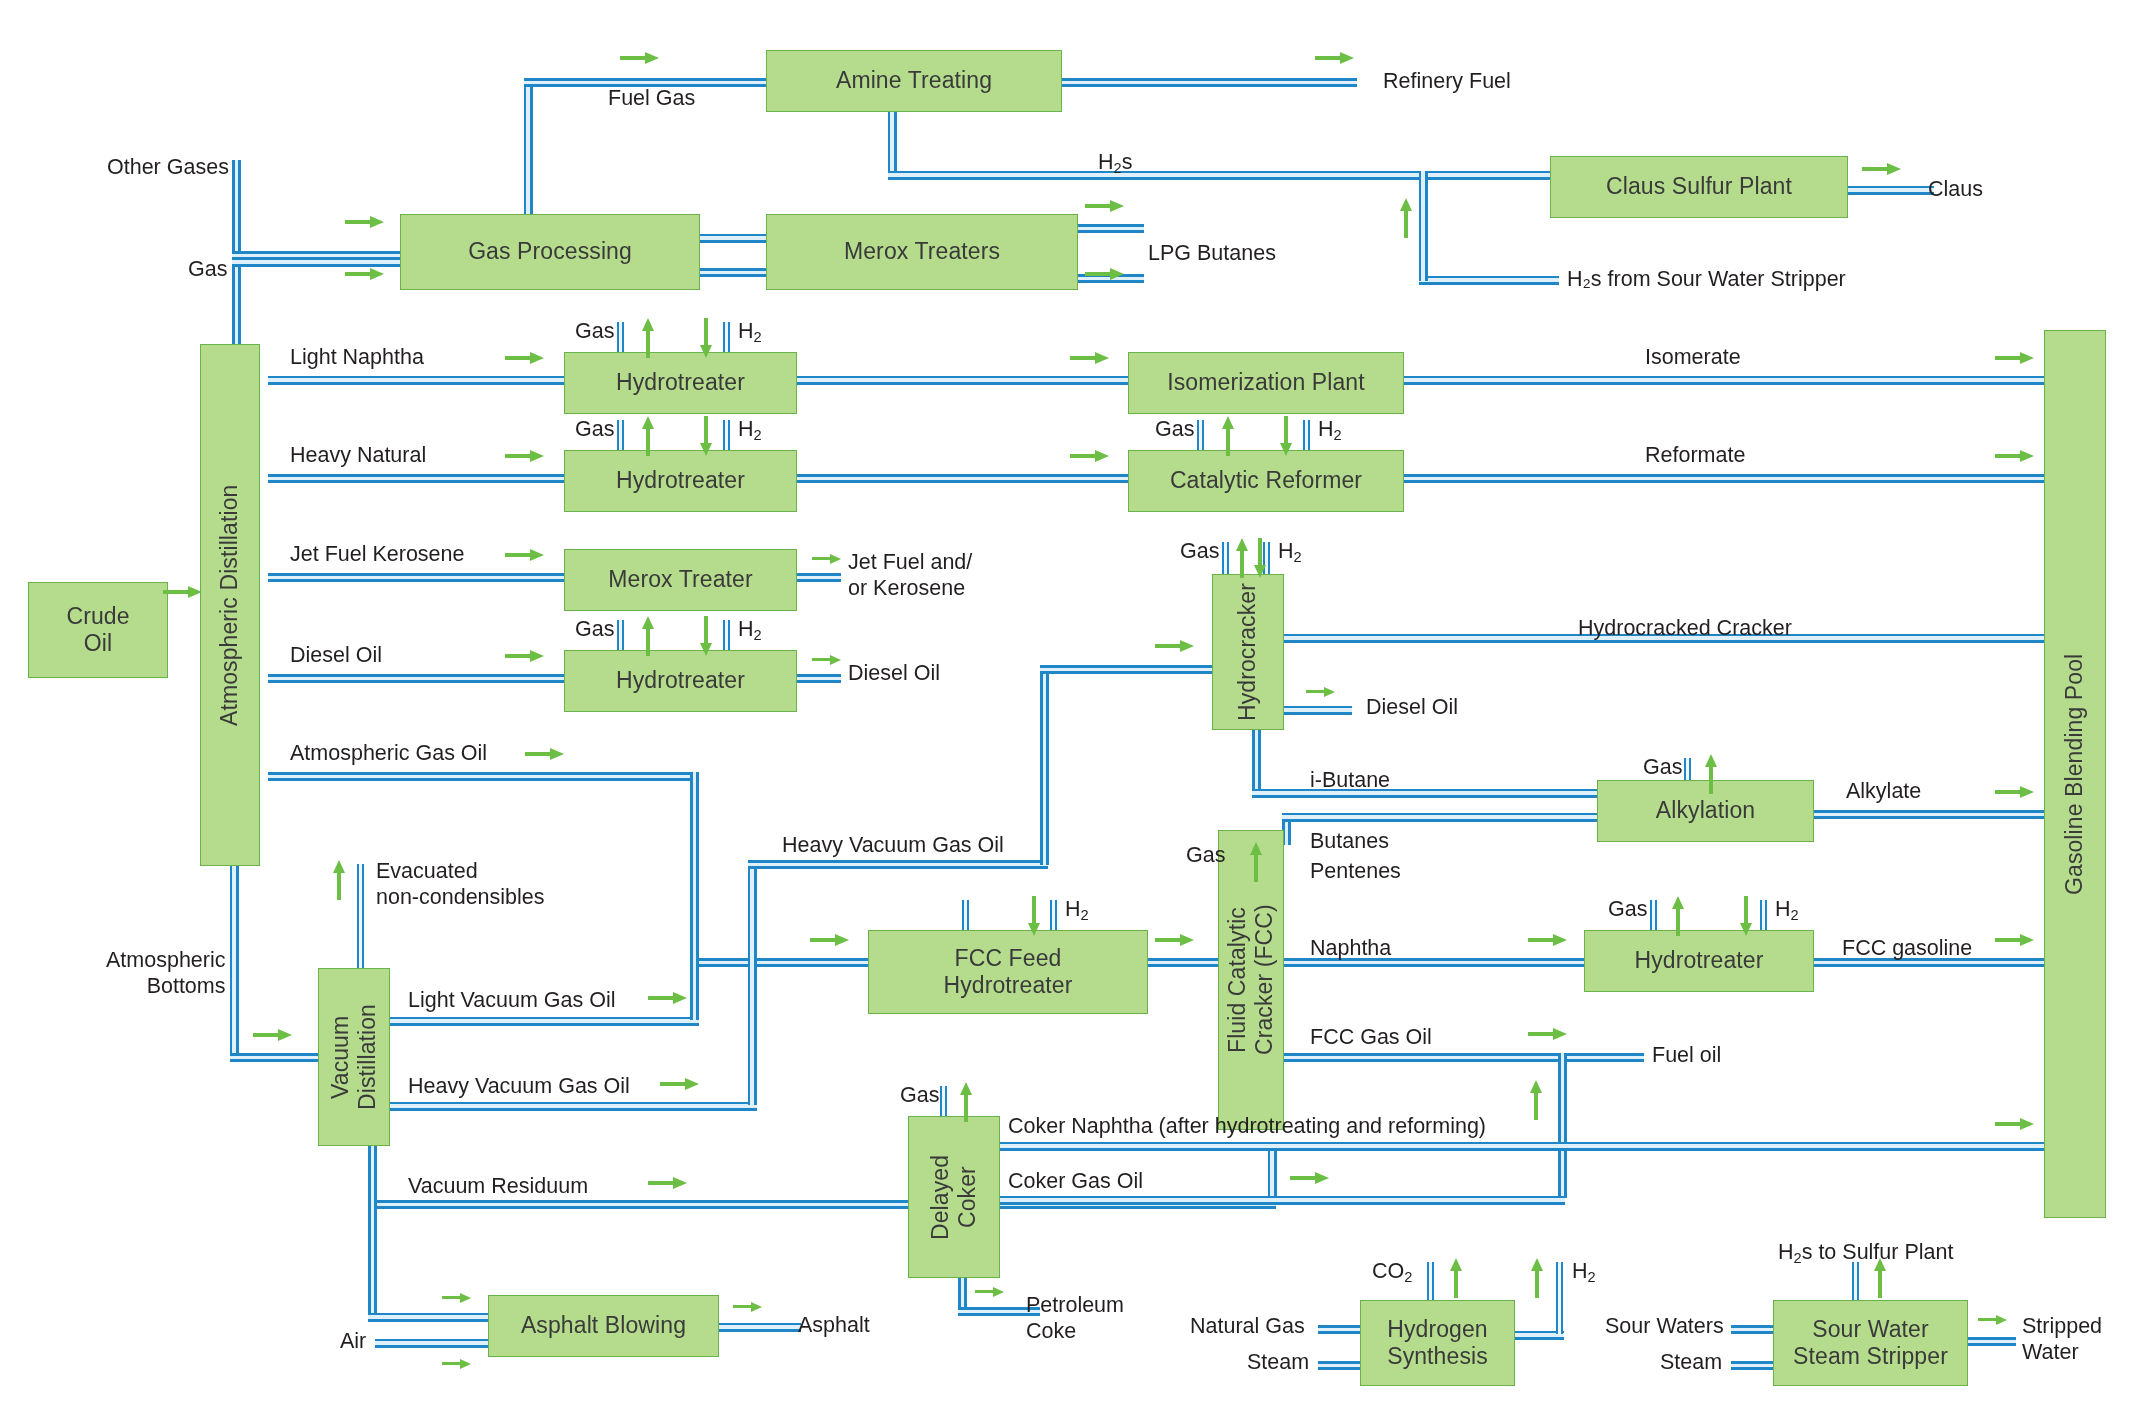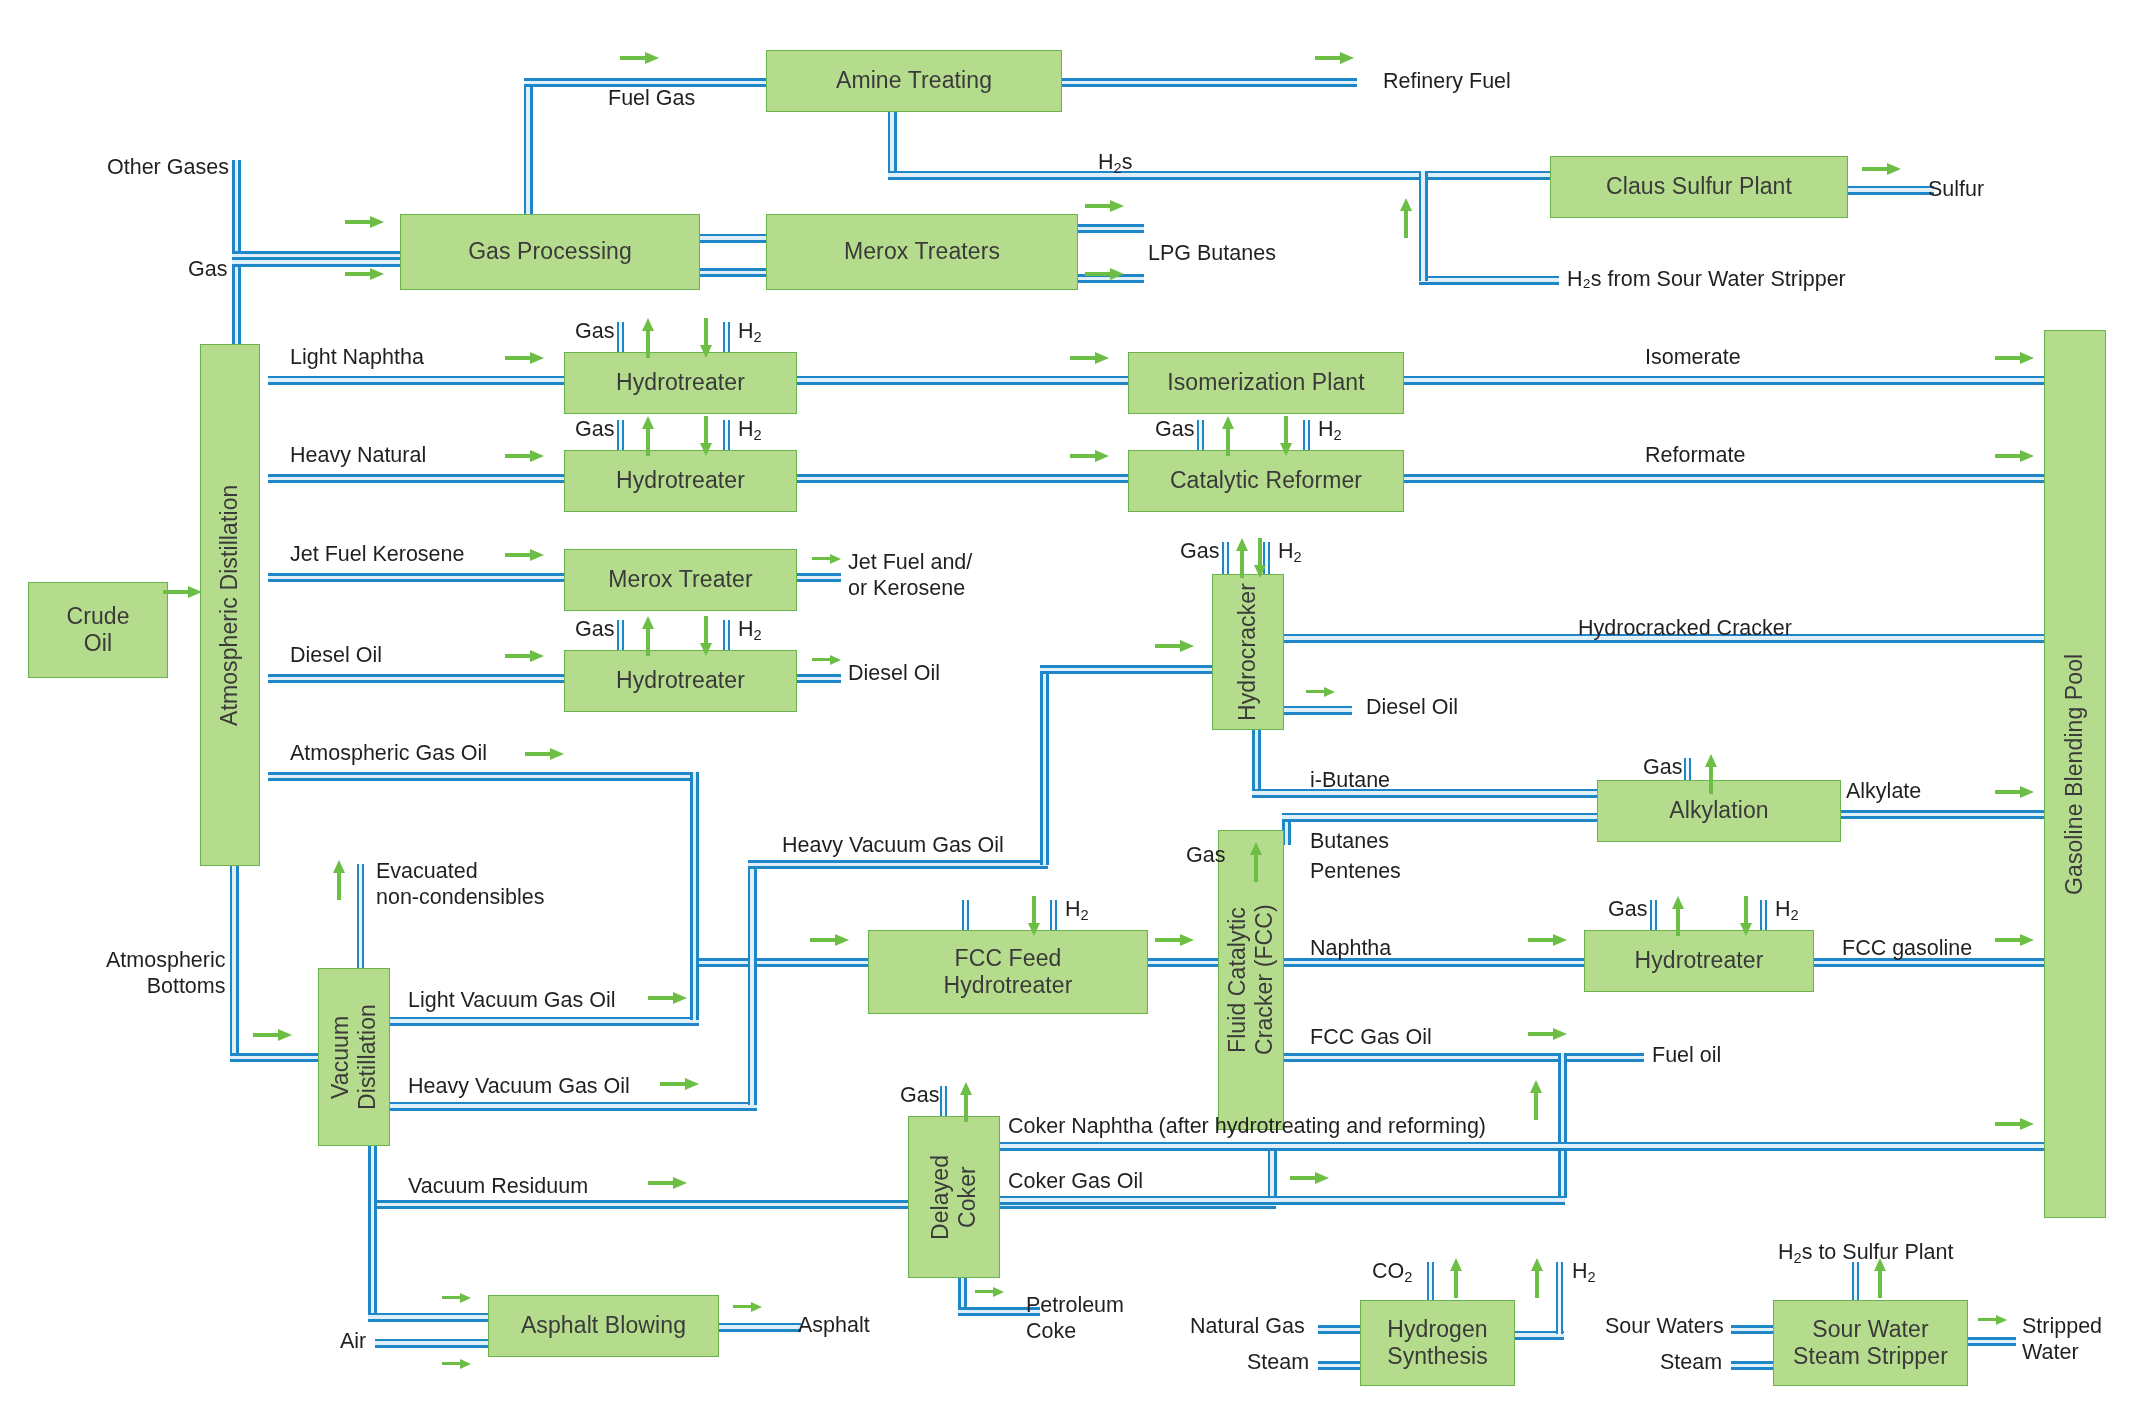--- a/index.html
+++ b/index.html
@@ -242,21 +242,21 @@
   </div>
 
   <div class="unit" style="left:1128px;top:450px;width:276px;height:62px;">
     <span>Catalytic Reformer</span>
   </div>
 
   <div class="unit vert" style="left:1212px;top:574px;width:72px;height:156px;">
     <span>Hydrocracker</span>
   </div>
 
-  <div class="unit" style="left:1597px;top:780px;width:244px;height:62px;">
+  <div class="unit" style="left:1597px;top:780px;width:217px;height:62px;">
     <span>Alkylation</span>
   </div>
 
   <div class="unit" style="left:868px;top:930px;width:280px;height:84px;">
     <span style="white-space:pre-line;">FCC Feed
 Hydrotreater</span>
   </div>
 
   <div class="unit vert" style="left:1218px;top:830px;width:66px;height:300px;">
     <span style="white-space:pre-line;">Fluid Catalytic
@@ -353,21 +353,21 @@
   <div class="arrU" style="left:1450px;top:1258px;"></div>
   <div class="arrU" style="left:1531px;top:1258px;"></div>
   <div class="arrU" style="left:1874px;top:1258px;"></div>
   <div class="arrR sm" style="left:1978px;top:1315px;"></div>
 
   <div class="lbl" style="left:608px;top:85px;">Fuel Gas</div>
   <div class="lbl" style="left:1383px;top:68px;">Refinery Fuel</div>
   <div class="lbl" style="left:107px;top:154px;">Other Gases</div>
   <div class="lbl" style="left:188px;top:256px;">Gas</div>
   <div class="lbl" style="left:1098px;top:149px;"><span>H<sub>2</sub>s</span></div>
-  <div class="lbl" style="left:1928px;top:176px;">Sulfur</div>
+  <div class="lbl" style="left:1928px;top:176px;">Claus</div>
   <div class="lbl" style="left:1148px;top:240px;">LPG Butanes</div>
   <div class="lbl" style="left:1567px;top:266px;">H₂s from Sour Water Stripper</div>
 
   <div class="lbl" style="left:290px;top:344px;">Light Naphtha</div>
   <div class="lbl" style="left:290px;top:442px;">Heavy Natural</div>
   <div class="lbl" style="left:290px;top:541px;">Jet Fuel Kerosene</div>
   <div class="lbl" style="left:290px;top:642px;">Diesel Oil</div>
   <div class="lbl" style="left:290px;top:740px;">Atmospheric Gas Oil</div>
   <div class="lbl" style="left:106px;top:948px;text-align:right;white-space:pre-line;line-height:1.2;">Atmospheric
 Bottoms</div>

